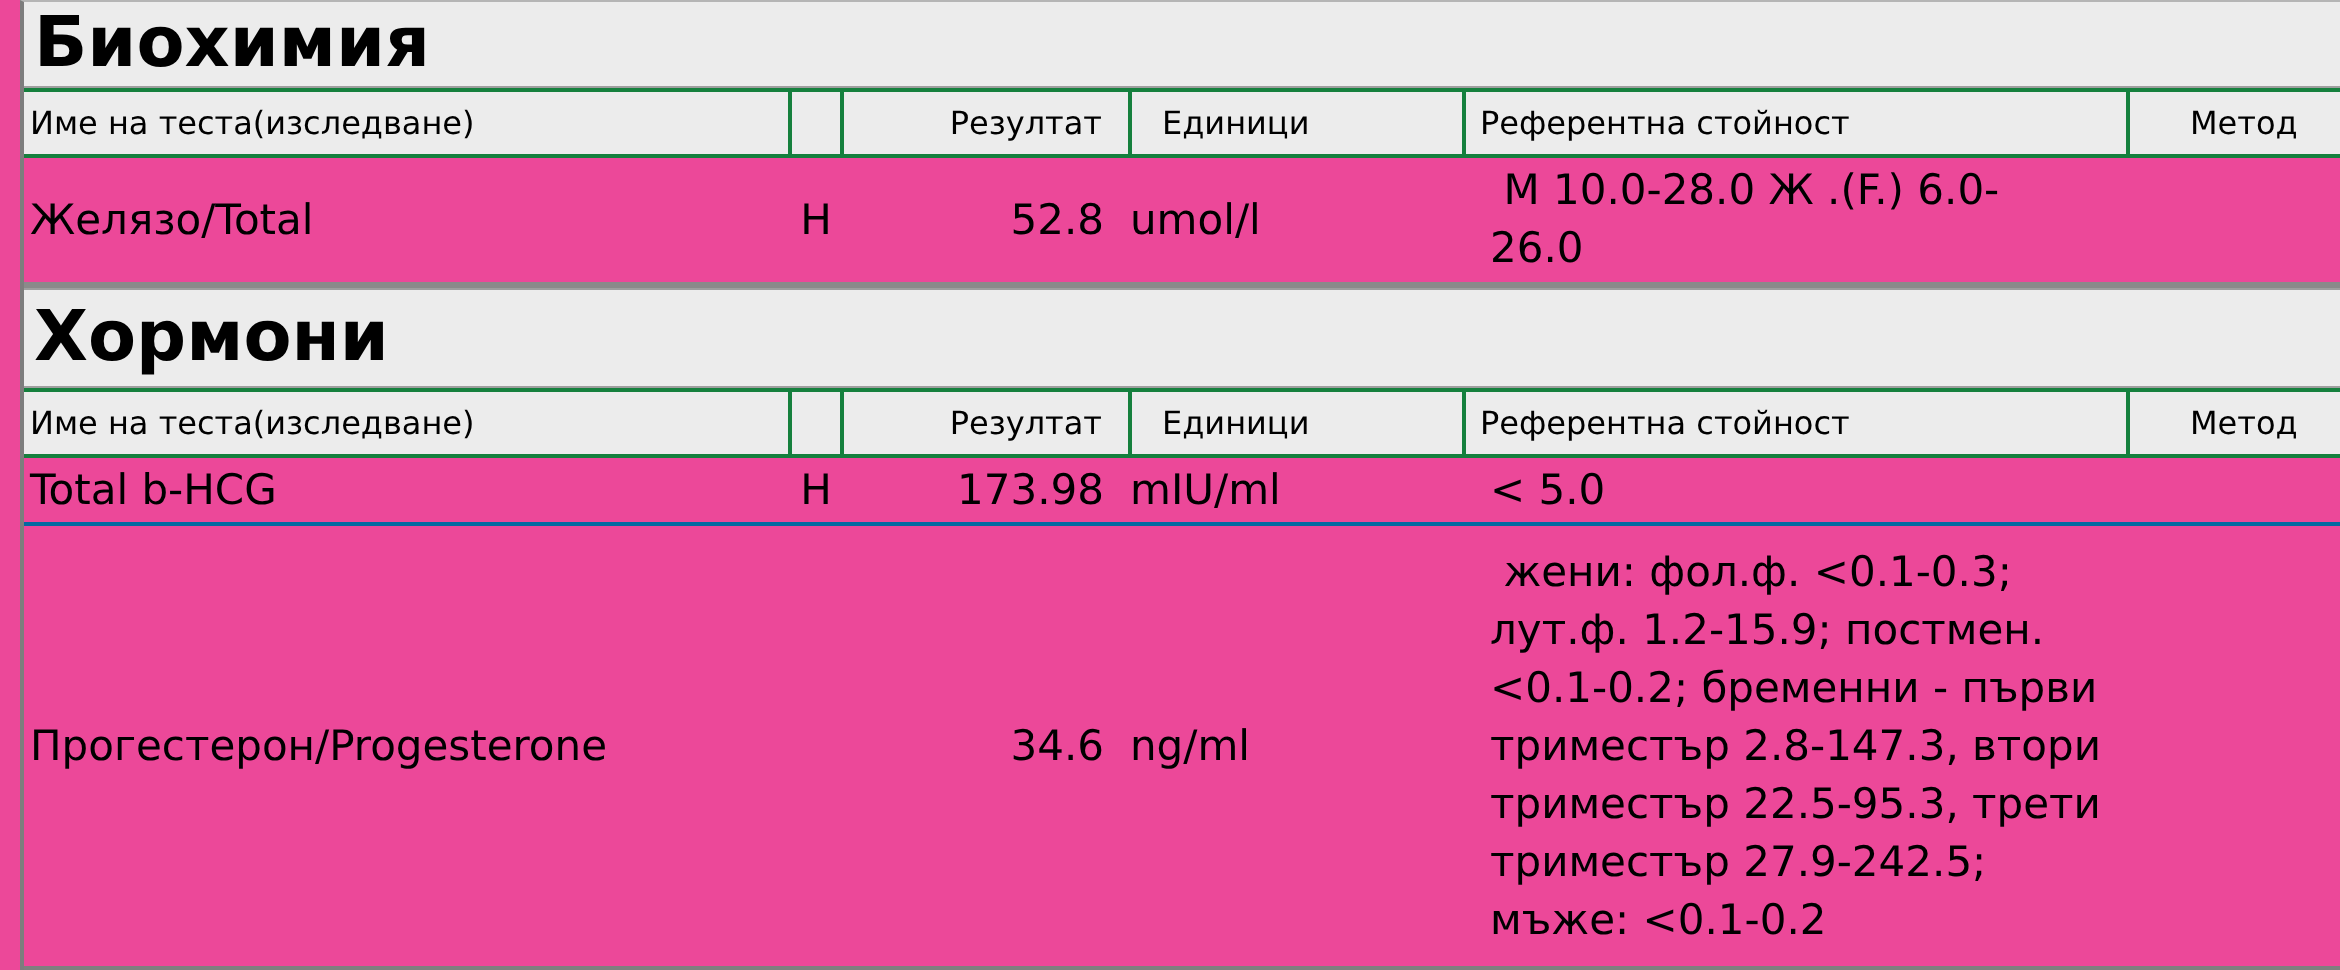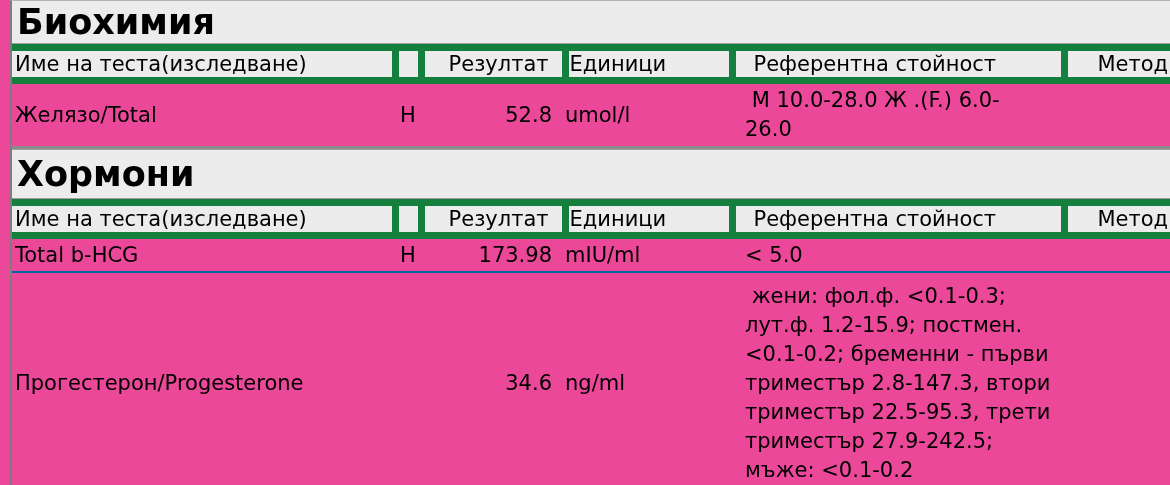--- a/index.html
+++ b/index.html
@@ -41,23 +41,23 @@
     border-collapse: collapse;
     table-layout: fixed;
     width: 1253px;
   }
   .sec-bio table.results  { border-bottom: 3px solid #8a8a8a; }
   .sec-horm table.results { border-bottom: 4px solid #7f7f7f; }
 
   th {
     box-sizing: border-box;
     background: #ececec;
-    border: 7px solid #15803d;
+    border: 2px solid #15803d;
     font-weight: normal;
-    font-size: 21px;
+    font-size: 16px;
     height: 33px;
     padding: 0;
     text-align: left;
     white-space: nowrap;
     overflow: hidden;
   }
   th:first-child { border-left: none; }
 
   td {
     padding: 0;
@@ -66,23 +66,23 @@
     overflow: hidden;
   }
   tr.row-iron td { height: 62px; }
   tr.row-bhcg td { height: 32px; border-bottom: 2px solid #0369a1; }
   tr.row-prog td { height: 220px; }
 
   .c-name   { padding-left: 3px; }
   th.c-name { padding-left: 3px; }
   td.c-flag { text-align: center; }
   .c-result { text-align: right; padding-right: 13px; }
-  th.c-units { padding-left: 1px; }
+  th.c-units { padding-left: 15px; }
   td.c-units { text-align: left; padding-right: 40px; }
-  th.c-ref   { padding-left: 18px; }
+  th.c-ref   { padding-left: 7px; }
   td.c-ref   {
     padding-left: 13px;
     white-space: pre-wrap;
     line-height: 29px;
     vertical-align: middle;
   }
   th.c-method { padding-left: 30px; }
 </style>
 </head>
 <body>

